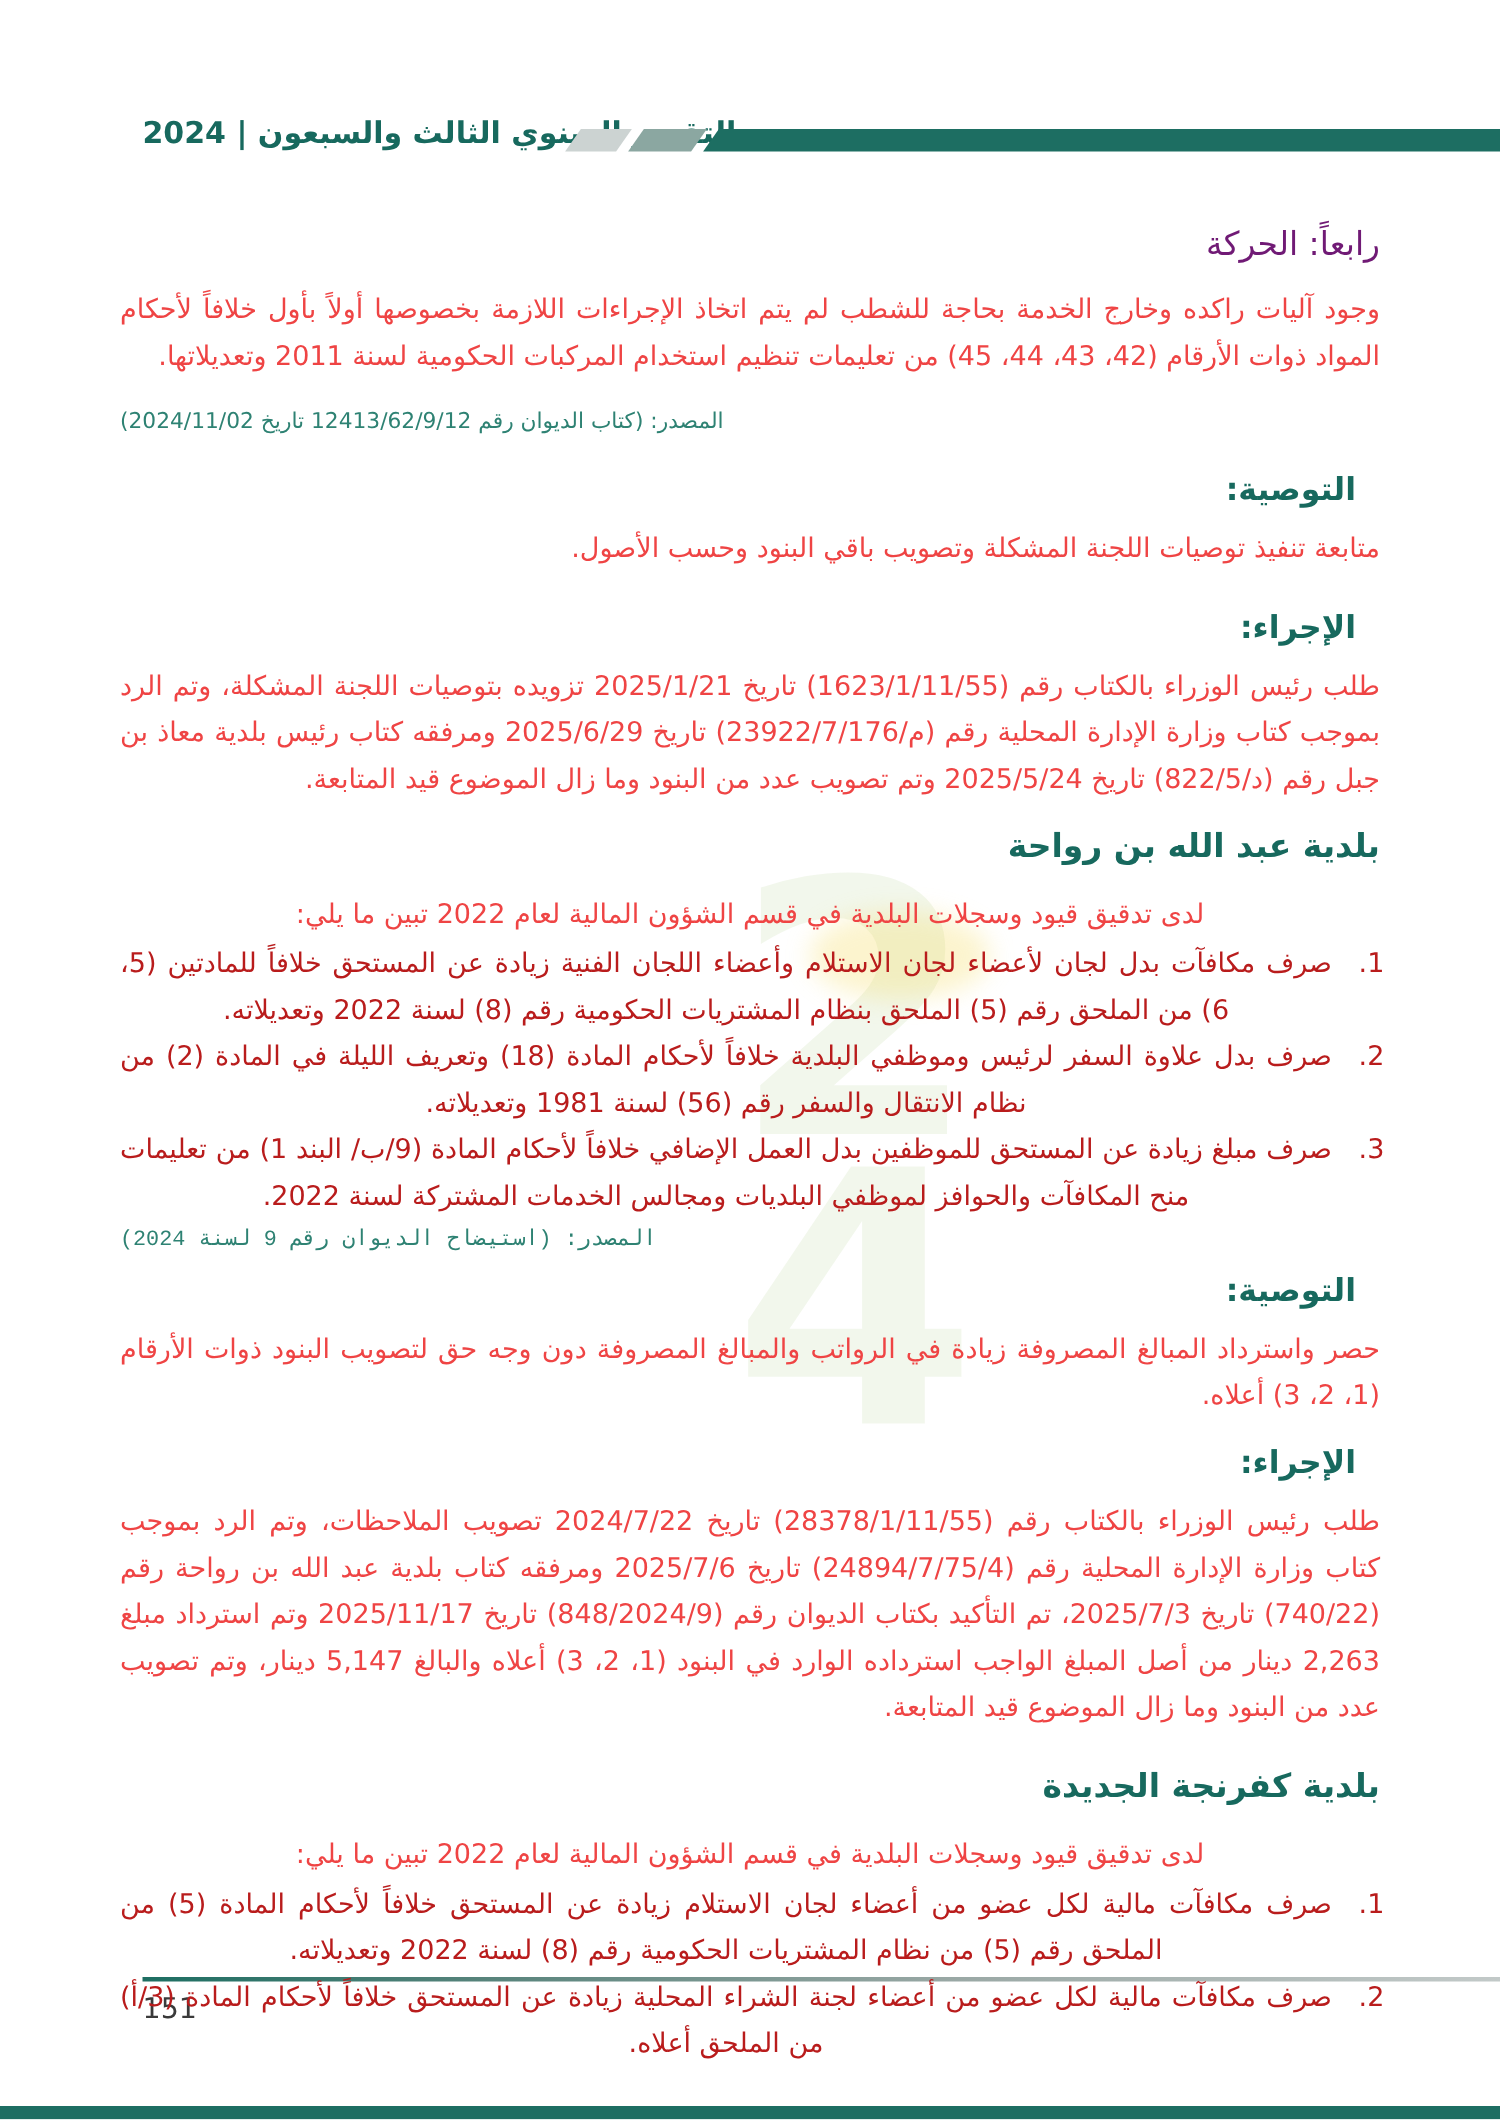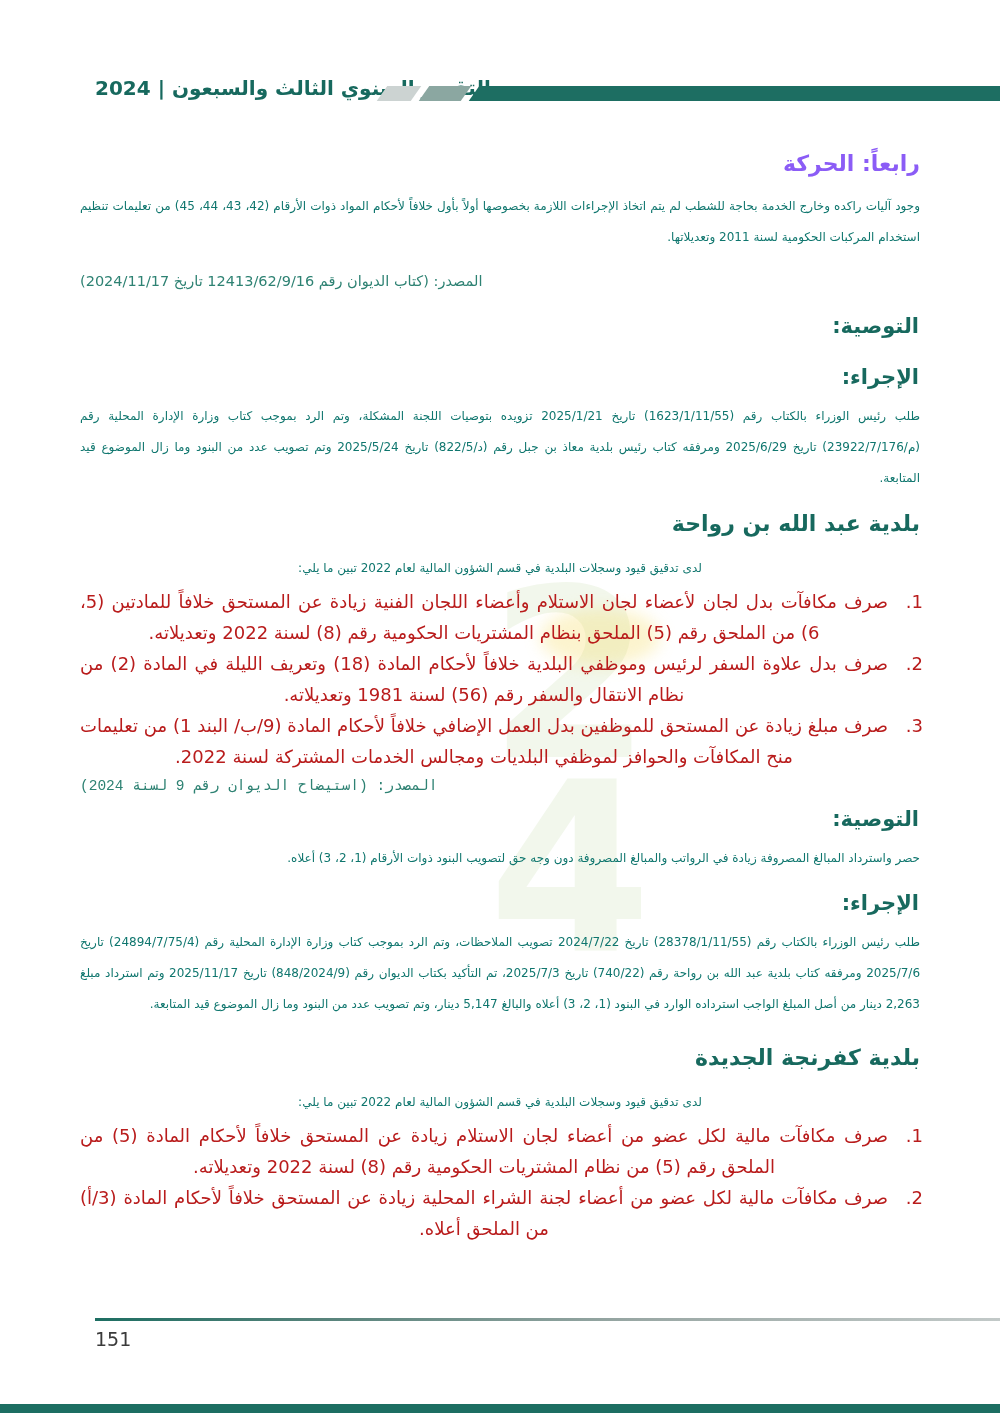--- a/index.html
+++ b/index.html
@@ -28,26 +28,26 @@
     z-index:0;pointer-events:none;text-align:center;
     font-weight:bold;line-height:0.82;
   }
   .watermark .blob{
     position:absolute;top:28px;right:40px;width:120px;height:58px;
     background:rgba(244,214,80,0.28);border-radius:50%;filter:blur(8px);
   }
   .watermark .digit{display:block;font-size:235px;color:rgba(145,190,95,0.12);}
   
   .content{position:relative;z-index:1;padding:150px 80px 0 80px;}
-  .h-section{color:#8b5cf6;font-size:22px;font-weight:bold;margin:0 0 12px 0;line-height:1.3;}
-  .h-sub{color:#17695e;font-size:21px;font-weight:bold;line-height:1.3;margin:22px 1px 10px 0;}
+  .h-section{color:#701a75;font-size:22px;font-weight:normal;margin:0 0 12px 0;line-height:1.3;}
+  .h-sub{color:#17695e;font-size:21px;font-weight:bold;line-height:1.3;margin:22px 16px 10px 0;}
   .h-muni{color:#17695e;font-size:22px;font-weight:bold;line-height:1.3;margin:16px 0 14px 0;}
   p.body{
-    font-size:12px;line-height:31px;margin:0;
-    text-align:justify;color:#0f766e;
+    font-size:18px;line-height:31px;margin:0;
+    text-align:justify;color:#ef4444;
   }
   p.intro{text-align:center;margin-top:10px;}
   .source{
     color:#2e8273;font-size:14.5px;line-height:20px;
     text-align:left;direction:rtl;margin:18px 0 0 0;
   }
   .source.tight{margin-top:4px;font-family:Liberation Mono, monospace;}
   ol.findings{
     margin:2px 0 0 0;padding:0 20px 0 0;
     font-size:18px;line-height:31px;color:#b91c1c;
@@ -81,22 +81,23 @@
     <span class="blob"></span>
     <span class="digit">2</span>
     <span class="digit">4</span>
   </div>
 
   <div class="content">
 
     <div>
       <div class="h-section">رابعاً: الحركة</div>
       <p class="body">وجود آليات راكده وخارج الخدمة بحاجة للشطب لم يتم اتخاذ الإجراءات اللازمة بخصوصها أولاً بأول خلافاً لأحكام المواد ذوات الأرقام (42، 43، 44، 45) من تعليمات تنظيم استخدام المركبات الحكومية لسنة 2011 وتعديلاتها.</p>
-      <p class="source">المصدر: (كتاب الديوان رقم 12413/62/9/16 تاريخ 2024/11/17)</p>
+      <p class="source">المصدر: (كتاب الديوان رقم 12413/62/9/12 تاريخ 2024/11/02)</p>
       <div class="h-sub">التوصية:</div>
+      <p class="body">متابعة تنفيذ توصيات اللجنة المشكلة وتصويب باقي البنود وحسب الأصول.</p>
       <div class="h-sub mt24">الإجراء:</div>
       <p class="body">طلب رئيس الوزراء بالكتاب رقم (1623/1/11/55) تاريخ 2025/1/21 تزويده بتوصيات اللجنة المشكلة، وتم الرد بموجب كتاب وزارة الإدارة المحلية رقم (م/23922/7/176) تاريخ 2025/6/29 ومرفقه كتاب رئيس بلدية معاذ بن جبل رقم (د/822/5) تاريخ 2025/5/24 وتم تصويب عدد من البنود وما زال الموضوع قيد المتابعة.</p>
     </div>
 
     <div>
       <div class="h-muni">بلدية عبد الله بن رواحة</div>
       <p class="body intro">لدى تدقيق قيود وسجلات البلدية في قسم الشؤون المالية لعام 2022 تبين ما يلي:</p>
       <ol class="findings">
         <li>صرف مكافآت بدل لجان لأعضاء لجان الاستلام وأعضاء اللجان الفنية زيادة عن المستحق خلافاً للمادتين (5، 6) من الملحق رقم (5) الملحق بنظام المشتريات الحكومية رقم (8) لسنة 2022 وتعديلاته.</li>
         <li>صرف بدل علاوة السفر لرئيس وموظفي البلدية خلافاً لأحكام المادة (18) وتعريف الليلة في المادة (2) من نظام الانتقال والسفر رقم (56) لسنة 1981 وتعديلاته.</li>

